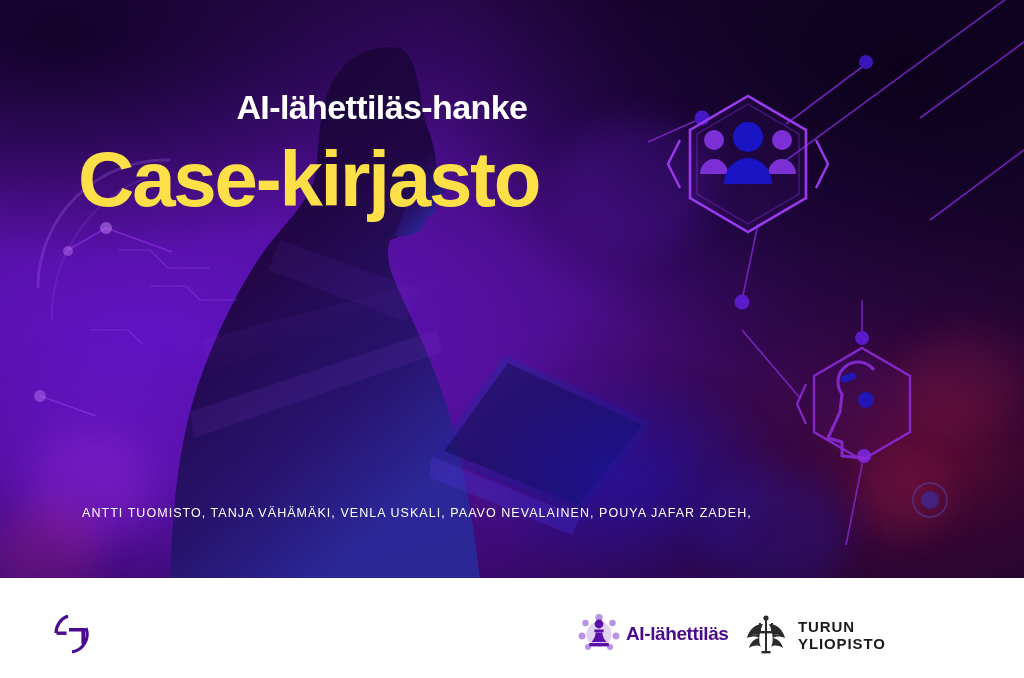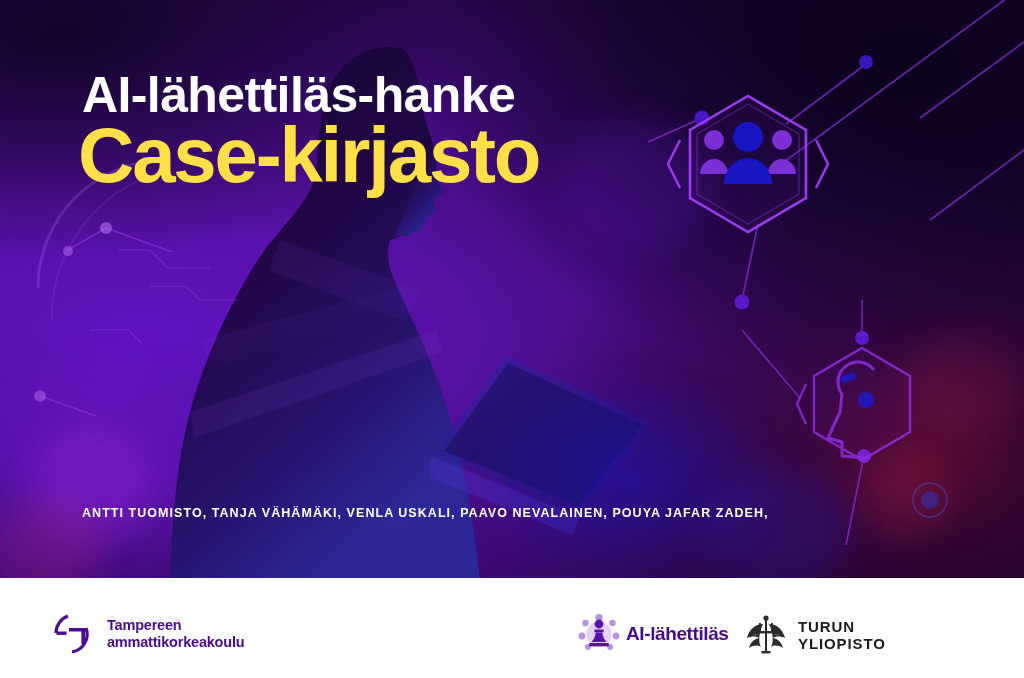--- a/index.html
+++ b/index.html
@@ -63,30 +63,30 @@
   }
   
   .laptop{position:absolute;left:430px;top:345px;width:240px;height:190px;}
 
   
   .netlayer{position:absolute;inset:0;}
 
   
   .title-block{position:absolute;left:82px;top:72px;z-index:40;}
   .kicker{
-    color:#ffffff;font-weight:bold;font-size:50px;line-height:46px;
-    letter-spacing:-.6px;margin:0;white-space:nowrap;
+    color:#ffffff;font-weight:bold;font-size:34px;line-height:46px;
+    letter-spacing:-.6px;margin:12px;white-space:nowrap;text-align:right;
   }
   .maintitle{
     color:#fde047;font-weight:bold;font-size:78px;line-height:82px;
     letter-spacing:-2.2px;margin:-4px 0 0 -4px;white-space:nowrap;
   }
   .authors{
     position:absolute;left:82px;top:502px;z-index:40;
-    color:#ffffff;font-size:12.5px;line-height:22px;font-weight:bold;
+    color:#ffffff;font-size:12.5px;line-height:22px;font-weight:normal;
     letter-spacing:1.05px;
   }
   .authors div{white-space:nowrap;}
 
   
   .footer{
     position:absolute;left:0;top:578px;width:1024px;height:100px;
     background:#ffffff;
   }
   .logo{position:absolute;display:flex;align-items:center;}
@@ -253,24 +253,20 @@
 
   <div class="logo tamk">
     <svg width="46" height="44" viewBox="0 0 46 44">
       <g stroke="#4b0a8f" fill="none" stroke-width="3.2">
         <path d="M20 4 A18 18 0 0 0 8 21"></path>
         <path d="M38 16 A18 18 0 0 1 24 40"></path>
       </g>
       <rect x="8.5" y="19.5" width="10" height="3.4" fill="#4b0a8f"></rect>
       <path d="M21 16 h16 v16 h-3.6 V19.6 H21 Z" fill="#4b0a8f"></path>
     </svg>
-    <div class="tamk-txt">
-      <div>Tampereen</div>
-      <div>ammattikorkeakoulu</div>
-    </div>
   </div>
 
   <div class="logo utu">
     <svg width="42" height="42" viewBox="0 0 42 42">
       <g fill="#2b2b2b">
 
         <path d="M18 10 C10 10 4 16 2 24 C7 22 11 22 14 24 C9 25 5 29 4 34 C9 31 13 31 16 33 C13 28 14 18 18 10 Z"></path>
 
         <path d="M24 10 C32 10 38 16 40 24 C35 22 31 22 28 24 C33 25 37 29 38 34 C33 31 29 31 26 33 C29 28 28 18 24 10 Z"></path>
 

